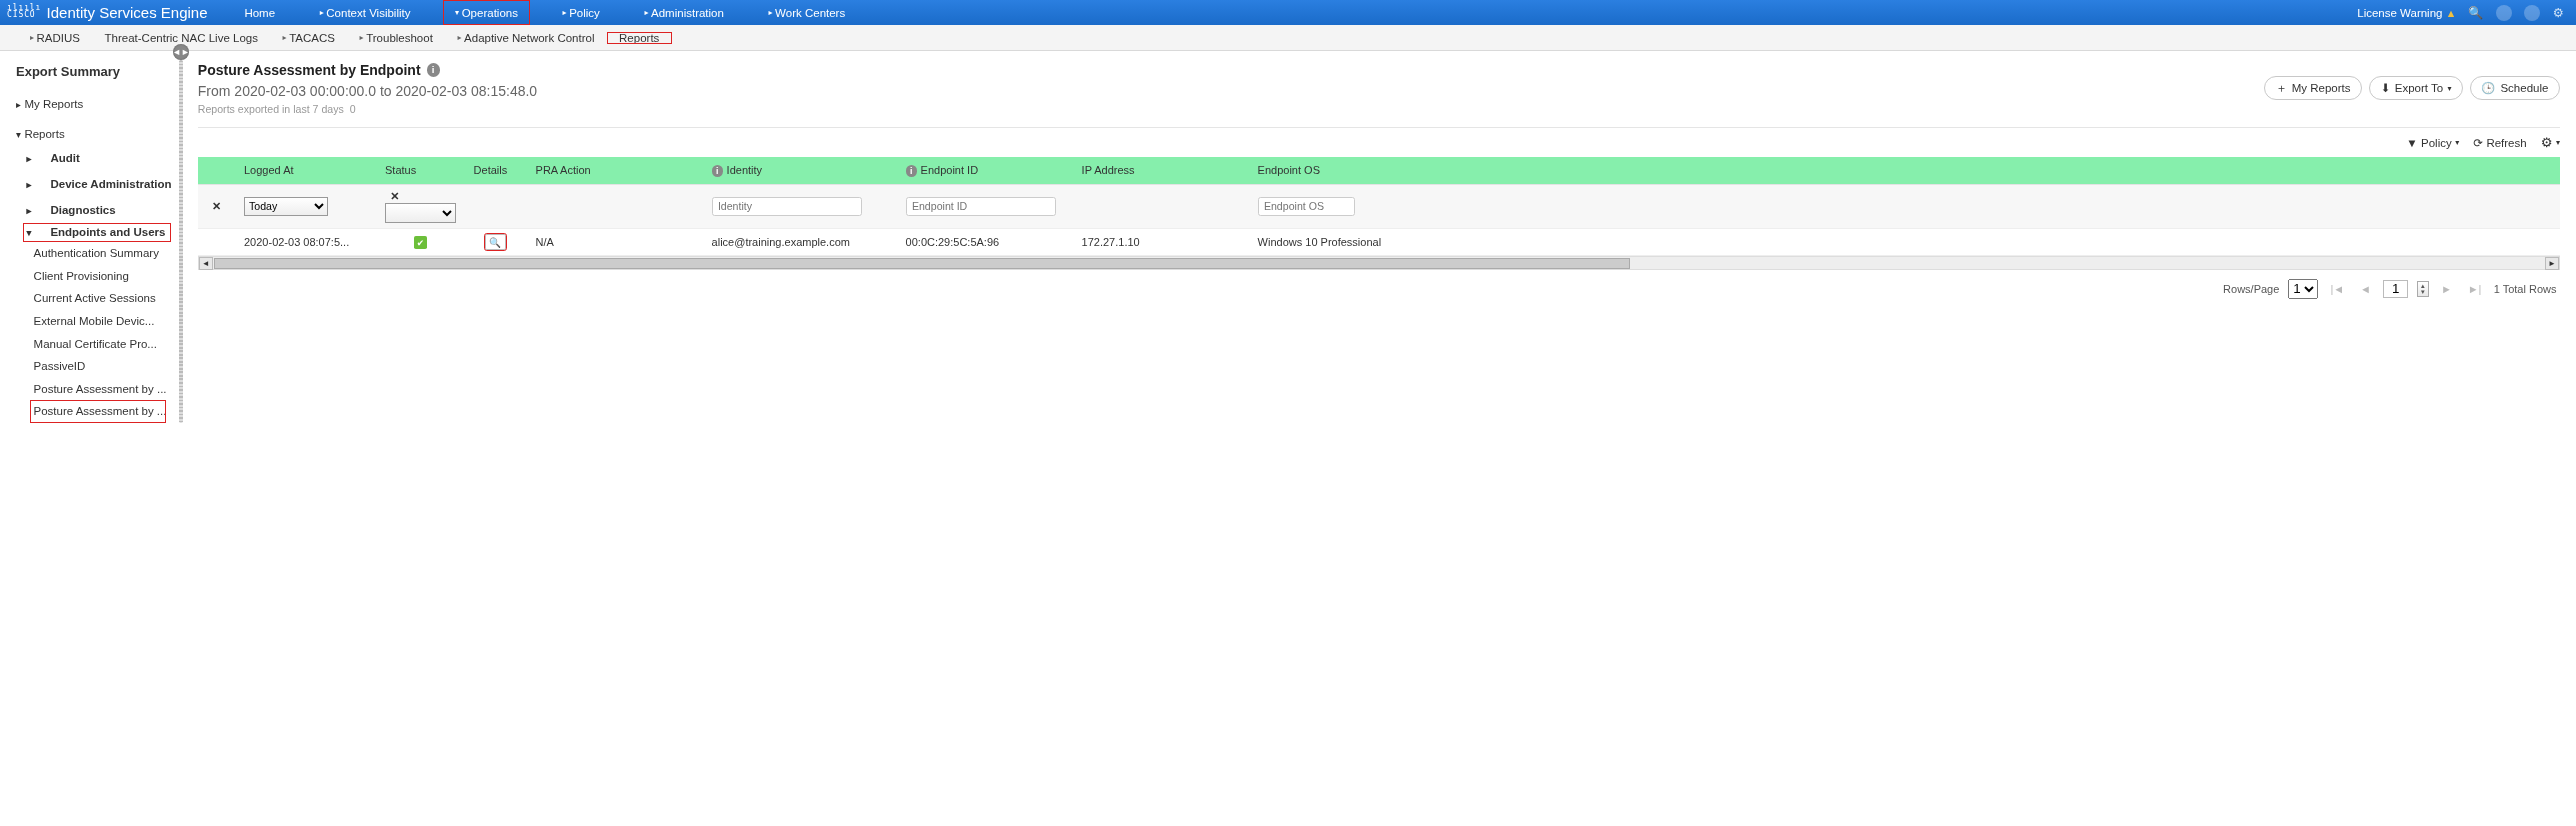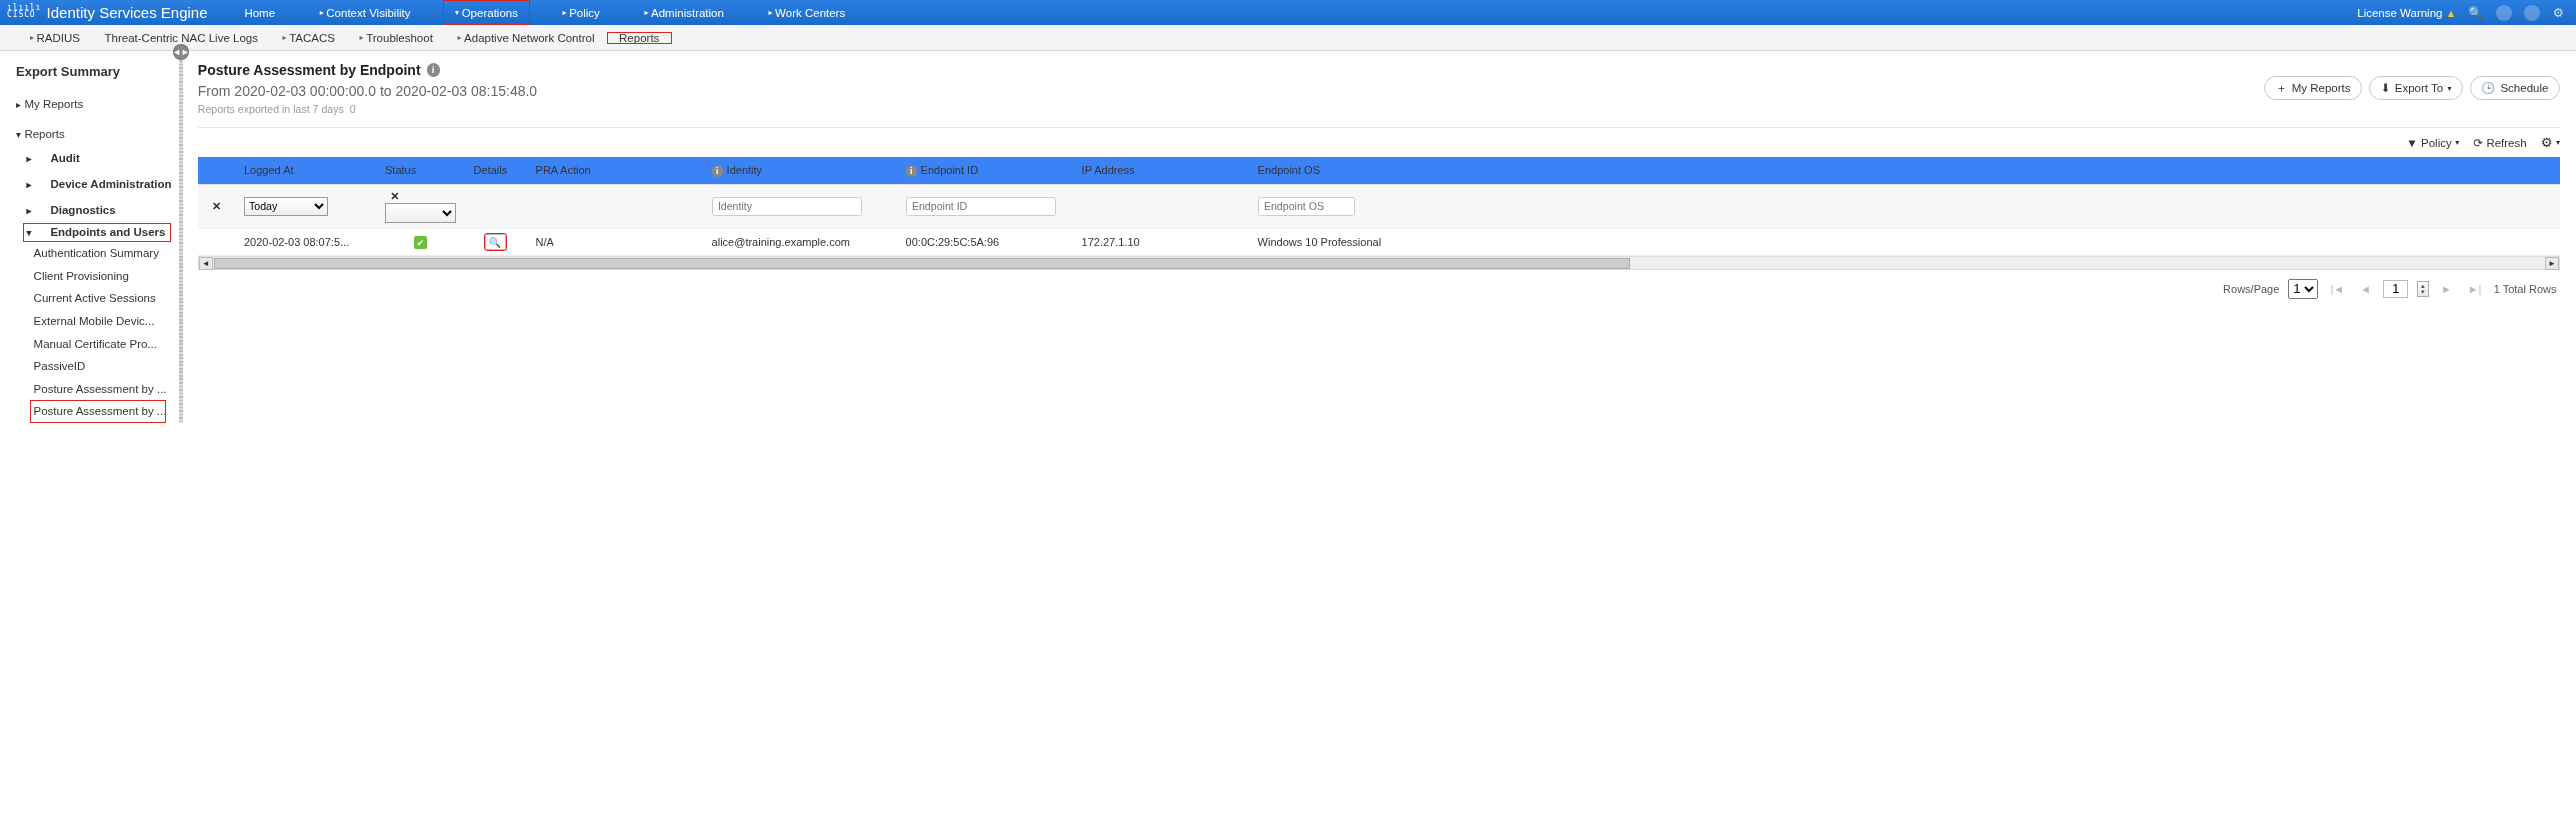--- a/index.html
+++ b/index.html
@@ -51,21 +51,21 @@
   .btn .ic { font-size:11.5px; }
 
   .divider { border-top:0.9px solid #e5e5e5; margin:12.3px 0 7px 0;}
 
   .toolbar2 { display:flex; justify-content:flex-end; align-items:center; gap:14px; color:#333; font-size:11.5px;}
   .toolbar2 .tbtn { cursor:pointer; display:inline-flex; align-items:center; gap:3.5px;}
   .gear2 { font-size:13.2px;}
 
   
   .tbl { width:100%; border-collapse:collapse; margin-top:7px; font-size:11px; color:#333;}
-  .tbl th { text-align:left; font-weight:normal; color:#333; padding:7px 8.8px; border-bottom:0.9px solid #e3e3e3; background:#3b82f6;}
+  .tbl th { text-align:left; font-weight:normal; color:#333; padding:7px 8.8px; border-bottom:0.9px solid #e3e3e3; background:#86efac;}
   .tbl td { padding:5.3px 8.8px; border-bottom:0.9px solid #eee; vertical-align:middle;}
   .filter-row td { background:#f7f7f7;}
   .xbtn { font-weight:bold; cursor:pointer; padding:0 5.3px;}
   select.sel-f { width:84px; height:19.4px; border:0.9px solid #999; background:linear-gradient(#fff,#eee); font-size:10.6px;}
   input.txt-f { width:150px; height:19.4px; border:0.9px solid #ccc; border-radius:2.6px; padding:0 5.3px; font-size:10.6px; color:#777;}
   .chk-g { width:12.3px;height:12.3px;background:#6cbf3a;border-radius:1.8px;display:inline-flex;align-items:center;justify-content:center;color:#fff;font-size:8.8px;}
   .mag-wrap { width:21px;height:16px;border:0.9px solid #bbb;border-radius:1.8px;display:inline-flex;align-items:center;justify-content:center;font-size:9.7px;color:#357; cursor:pointer; outline:1.8px solid #d22; outline-offset:0.9px;}
   .info-h { width:11.5px;height:11.5px;border-radius:50%;background:#888;color:#fff;font-size:8.8px;display:inline-flex;align-items:center;justify-content:center;font-weight:bold;margin-right:3.5px;}
   .col-narrow { width:32px; }
   .col-log { width:141px;}

